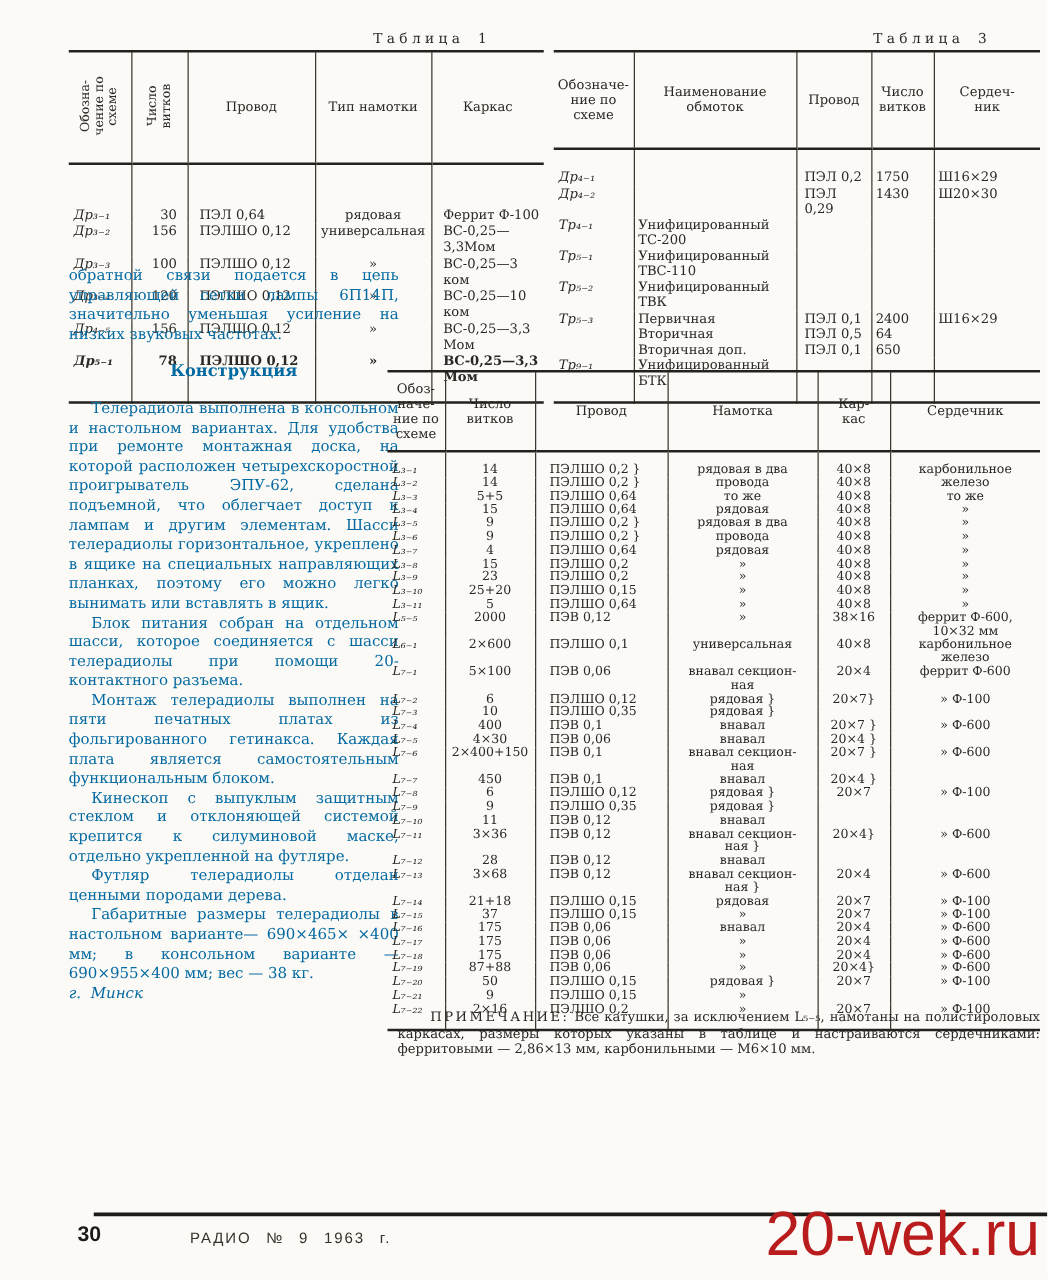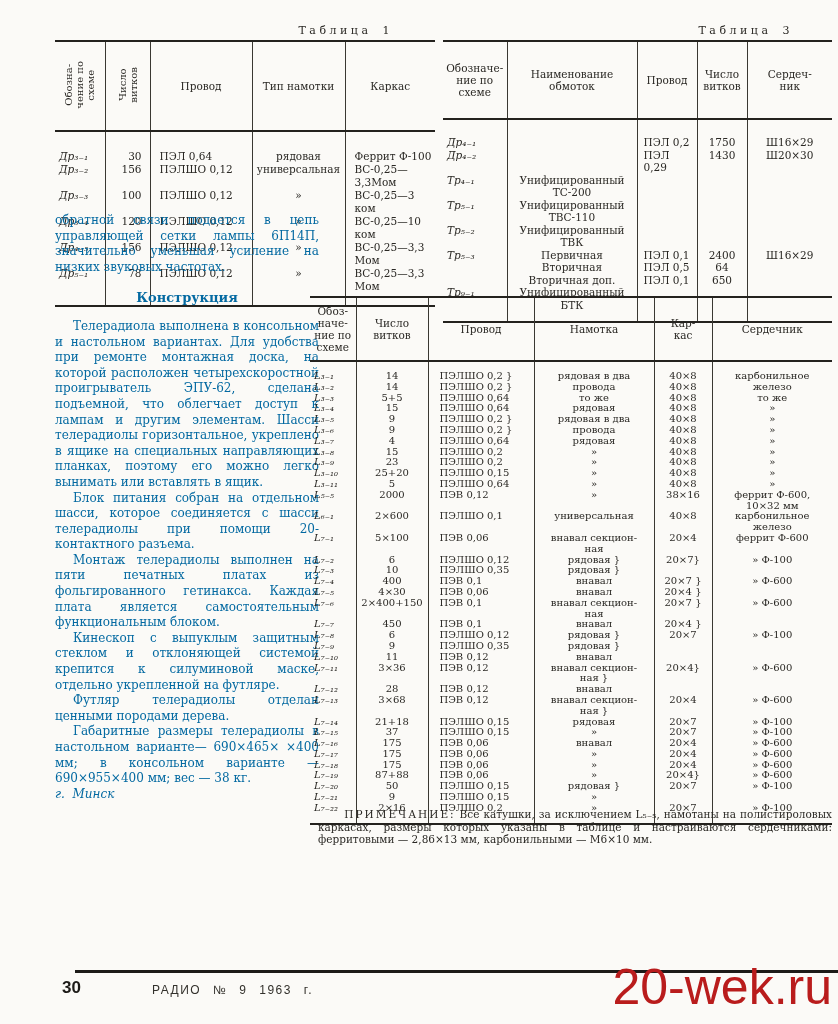--- a/index.html
+++ b/index.html
@@ -21,33 +21,33 @@
   th{font-weight:normal;text-align:center;vertical-align:middle;font-size:10.5px;line-height:12px;}
   th+th,td+td{border-left:1.5px solid #3a3832;}
   thead th{border-bottom:2.5px solid #24221e;}
   td:first-child{font-style:italic;padding-left:4px;}
   .vert{writing-mode:vertical-rl;transform:rotate(180deg);display:inline-block;
         white-space:pre-line;line-height:11px;font-size:10px;}
   
   .t1wrap{position:absolute;left:55px;top:40px;width:380px;}
   #t1 thead th{height:88px;}
   #t1 td{font-size:10.5px;line-height:13px;}
-  #t1 tbody tr:first-child td{padding-top:18px;}
-  #t1 tbody tr:last-child td{padding-bottom:12px;}
+  #t1 tbody tr:first-child td{padding-top:34px;}
+  #t1 tbody tr:last-child td{padding-bottom:12px;font-weight:bold;}
   #t1 td:nth-child(2){text-align:right;padding-right:8px;}
   #t1 td:nth-child(3){padding-left:9px;}
   #t1 td:nth-child(4){text-align:center;}
   #t1 td:nth-child(5){padding-left:9px;}
   
   .t3wrap{position:absolute;left:443px;top:40px;width:389px;}
   #t3 thead th{height:76px;}
   #t3 td{font-size:10.5px;line-height:12.5px;}
   #t3 tbody tr:first-child td{padding-top:16px;}
   #t3 tbody tr:last-child td{padding-bottom:10px;}
-  #t3 td:nth-child(2),#t3 td:nth-child(4),#t3 td:nth-child(5){text-align:center;}
+  #t3 td:nth-child(2),#t3 td:nth-child(4),#t3 td:nth-child(5){text-align:left;}
   #t3 td:nth-child(3){padding-left:6px;}
   
   .t2wrap{position:absolute;left:310px;top:296px;width:522px;}
   #t2 thead th{height:62px;}
   #t2 td{font-size:10px;line-height:10.8px;}
   #t2 tbody tr:first-child td{padding-top:9px;}
   #t2 tbody tr:last-child td{padding-bottom:9px;}
   #t2 td:nth-child(2),#t2 td:nth-child(4),#t2 td:nth-child(5),#t2 td:nth-child(6){text-align:center;}
   #t2 td:nth-child(3){padding-left:11px;}
   

